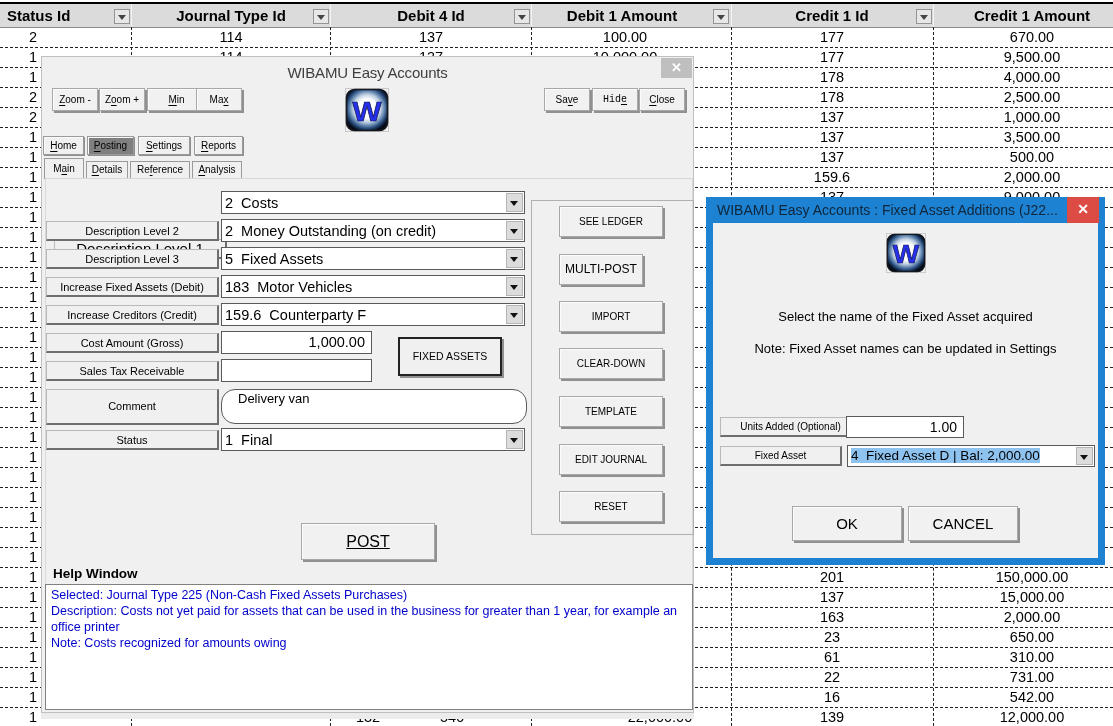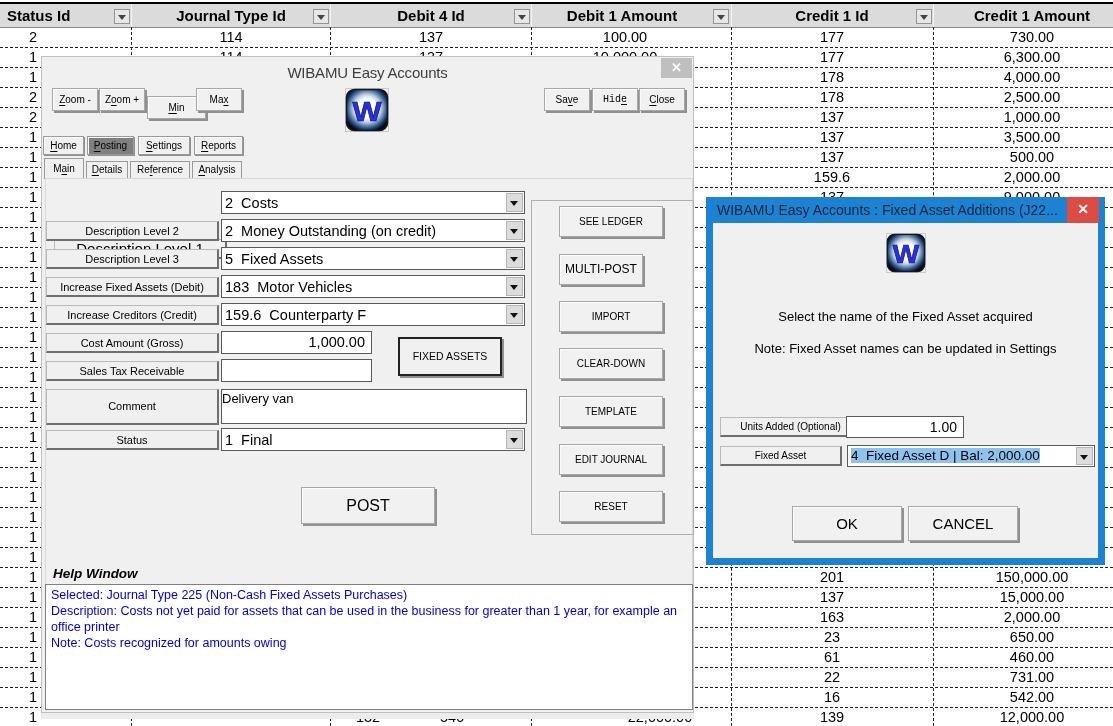--- a/index.html
+++ b/index.html
@@ -143,23 +143,23 @@
     <div class="num" style="left:0px;top:667px;width:66px;">1</div>
     <div class="num" style="left:0px;top:687px;width:66px;">1</div>
     <div class="num" style="left:0px;top:707px;width:66px;">1</div>
     <div class="num" style="left:171px;top:27px;width:120px;">114</div>
     <div class="num" style="left:371px;top:27px;width:120px;">137</div>
     <div class="num" style="left:565px;top:27px;width:120px;">100.00</div>
     <div class="num" style="left:171px;top:47px;width:120px;">114</div>
     <div class="num" style="left:371px;top:47px;width:120px;">137</div>
     <div class="num" style="left:565px;top:47px;width:120px;">10,000.00</div>
     <div class="num" style="left:772px;top:27px;width:120px;">177</div>
-    <div class="num" style="left:972px;top:27px;width:120px;">730.00</div>
+    <div class="num" style="left:972px;top:27px;width:120px;">670.00</div>
     <div class="num" style="left:772px;top:47px;width:120px;">177</div>
-    <div class="num" style="left:972px;top:47px;width:120px;">6,300.00</div>
+    <div class="num" style="left:972px;top:47px;width:120px;">9,500.00</div>
     <div class="num" style="left:772px;top:67px;width:120px;">178</div>
     <div class="num" style="left:972px;top:67px;width:120px;">4,000.00</div>
     <div class="num" style="left:772px;top:87px;width:120px;">178</div>
     <div class="num" style="left:972px;top:87px;width:120px;">2,500.00</div>
     <div class="num" style="left:772px;top:107px;width:120px;">137</div>
     <div class="num" style="left:972px;top:107px;width:120px;">1,000.00</div>
     <div class="num" style="left:772px;top:127px;width:120px;">137</div>
     <div class="num" style="left:972px;top:127px;width:120px;">3,500.00</div>
     <div class="num" style="left:772px;top:147px;width:120px;">137</div>
     <div class="num" style="left:972px;top:147px;width:120px;">500.00</div>
@@ -169,21 +169,21 @@
     <div class="num" style="left:972px;top:187px;width:120px;">9,000.00</div>
     <div class="num" style="left:772px;top:567px;width:120px;">201</div>
     <div class="num" style="left:972px;top:567px;width:120px;">150,000.00</div>
     <div class="num" style="left:772px;top:587px;width:120px;">137</div>
     <div class="num" style="left:972px;top:587px;width:120px;">15,000.00</div>
     <div class="num" style="left:772px;top:607px;width:120px;">163</div>
     <div class="num" style="left:972px;top:607px;width:120px;">2,000.00</div>
     <div class="num" style="left:772px;top:627px;width:120px;">23</div>
     <div class="num" style="left:972px;top:627px;width:120px;">650.00</div>
     <div class="num" style="left:772px;top:647px;width:120px;">61</div>
-    <div class="num" style="left:972px;top:647px;width:120px;">460.00</div>
+    <div class="num" style="left:972px;top:647px;width:120px;">310.00</div>
     <div class="num" style="left:772px;top:667px;width:120px;">22</div>
     <div class="num" style="left:972px;top:667px;width:120px;">731.00</div>
     <div class="num" style="left:772px;top:687px;width:120px;">16</div>
     <div class="num" style="left:972px;top:687px;width:120px;">542.00</div>
     <div class="num" style="left:772px;top:707px;width:120px;">139</div>
     <div class="num" style="left:972px;top:707px;width:120px;">12,000.00</div>
     <div class="num" style="left:308px;top:707px;width:120px;">132</div>
     <div class="num" style="left:392px;top:707px;width:120px;">546</div>
     <div class="num" style="left:600px;top:707px;width:120px;">22,000.00</div>
   </div>
@@ -202,21 +202,21 @@
             <stop offset="100%" stop-color="#060b16"></stop>
           </radialGradient>
         </defs>
 <rect x="0.5" y="0.5" width="43" height="43" fill="none" stroke="#c9c9c9"></rect>
 <rect x="1.5" y="1.5" width="41" height="41" rx="8" fill="url(#ga)" stroke="#15181f" stroke-width="1.6"></rect>
 <text x="22" y="32.5" font-family="Liberation Sans" font-size="28" font-weight="bold" fill="#2430ea" stroke="#141450" stroke-width="0.7" text-anchor="middle" textLength="29" lengthAdjust="spacingAndGlyphs">W</text>
 </svg></div>
 
   <div class="btn3d smallbtn" style="left:10px;top:31px;width:46px;height:23px;"><u>Z</u>oom -</div>
   <div class="btn3d smallbtn" style="left:57px;top:31px;width:46px;height:23px;">Z<u>o</u>om +</div>
-  <div class="btn3d smallbtn" style="left:105px;top:39px;width:59px;height:23px;"><u>M</u>in</div>
+  <div class="btn3d smallbtn" style="left:105px;top:31px;width:59px;height:23px;"><u>M</u>in</div>
   <div class="btn3d smallbtn" style="left:154px;top:31px;width:46px;height:23px;">Ma<u>x</u></div>
   <div class="btn3d smallbtn" style="left:502px;top:31px;width:46px;height:23px;">Sa<u>v</u>e</div>
   <div class="btn3d smallbtn" style="left:550px;top:31px;width:46px;height:23px;font-family:Liberation Mono, monospace;">Hid<u>e</u></div>
   <div class="btn3d smallbtn" style="left:597px;top:31px;width:46px;height:23px;"><u>C</u>lose</div>
 
   <div class="tab1" style="left:1px;top:79px;width:41px;"><u>H</u>ome</div>
   <div class="tab1" style="left:45px;top:79px;width:47px;background:#808080;"><u>P</u>osting</div>
   <div class="tab1" style="left:96px;top:79px;width:52px;"><u>S</u>ettings</div>
   <div class="tab1" style="left:152px;top:79px;width:49px;"><u>R</u>eports</div>
 
@@ -251,42 +251,42 @@
       <div class="field combo" style="left:179px;top:246px;width:304px;height:23px;">
         <div class="txt" style="line-height:22px;">159.6&nbsp;&nbsp;Counterparty F</div>
         <div class="arrowbtn" style="top:1px;"></div>
       </div>
       <div class="lbl3d" style="left:4px;top:276px;width:173px;height:20px;font-size:11px;line-height:18px;">Cost Amount (Gross)</div>
       <div class="field" style="left:179px;top:274px;width:151px;height:23px;text-align:right;line-height:21px;padding-right:6px;box-sizing:border-box;">1,000.00</div>
       <div class="lbl3d" style="left:4px;top:304px;width:173px;height:20px;font-size:11px;line-height:18px;">Sales Tax Receivable</div>
       <div class="field" style="left:179px;top:302px;width:151px;height:23px;"></div>
       <div class="abs" style="left:356px;top:280px;width:104px;height:39px;background:#f0f0f0;border:2px solid #222;box-sizing:border-box;box-shadow:2px 2px 0 #909090;text-align:center;line-height:34px;font-size:10.5px;">FIXED ASSETS</div>
       <div class="lbl3d" style="left:4px;top:332px;width:173px;height:36px;font-size:11px;line-height:33px;">Comment</div>
-      <div class="field" style="left:179px;top:332px;width:306px;height:35px;font-size:13px;padding:1px 0;box-sizing:border-box;">Delivery van</div>
+      <div class="field" style="left:179px;top:332px;width:306px;height:35px;font-size:13px;padding:1px 16px;box-sizing:border-box;border-radius:14px;">Delivery van</div>
       <div class="lbl3d" style="left:4px;top:373px;width:173px;height:20px;font-size:11px;line-height:18px;">Status</div>
       <div class="field combo" style="left:179px;top:371px;width:304px;height:23px;">
         <div class="txt" style="line-height:22px;">1&nbsp;&nbsp;Final</div>
         <div class="arrowbtn" style="top:1px;"></div>
       </div>
     </div>
 
   <div class="abs" style="left:489px;top:143px;width:161px;height:333px;border:1px solid #b0b0b0;"></div>
   <div id="rbtns">
       <div class="btn3d" style="left:517px;top:149px;width:104px;height:31px;font-size:10px;line-height:29px;">SEE LEDGER</div>
       <div class="btn3d" style="left:517px;top:197px;width:84px;height:31px;font-size:12px;line-height:29px;">MULTI-POST</div>
       <div class="btn3d" style="left:517px;top:244px;width:104px;height:31px;font-size:10px;line-height:29px;">IMPORT</div>
       <div class="btn3d" style="left:517px;top:291px;width:104px;height:31px;font-size:10px;line-height:29px;">CLEAR-DOWN</div>
       <div class="btn3d" style="left:517px;top:339px;width:104px;height:31px;font-size:10px;line-height:29px;">TEMPLATE</div>
       <div class="btn3d" style="left:517px;top:387px;width:104px;height:31px;font-size:10px;line-height:29px;">EDIT JOURNAL</div>
       <div class="btn3d" style="left:517px;top:434px;width:104px;height:31px;font-size:10px;line-height:29px;">RESET</div>
     </div>
 
-  <div class="btn3d" style="left:259px;top:430px;width:134px;height:37px;font-size:16px;line-height:36px;">POST</div>
-
-  <div class="abs" style="left:11px;top:509px;font-size:13.5px;font-weight:bold;color:#000;font-style:italic;">Help Window</div>
+  <div class="btn3d" style="left:259px;top:466px;width:134px;height:37px;font-size:16px;line-height:36px;text-decoration:underline;">POST</div>
+
+  <div class="abs" style="left:11px;top:509px;font-size:13.5px;font-weight:bold;color:#000;">Help Window</div>
   <div class="abs" style="left:3px;top:527px;width:648px;height:126px;background:#fff;border:1px solid #808080;box-sizing:border-box;
        font-size:12.5px;line-height:16px;color:#0000cc;padding:2px 5px;white-space:nowrap;">
     Selected: Journal Type 225 (Non-Cash Fixed Assets Purchases)<br>
     Description: Costs not yet paid for assets that can be used in the business for greater than 1 year, for example an<br>
     office printer<br>
     Note: Costs recognized for amounts owing
   </div>
 </div>
 
 <div id="d2">

